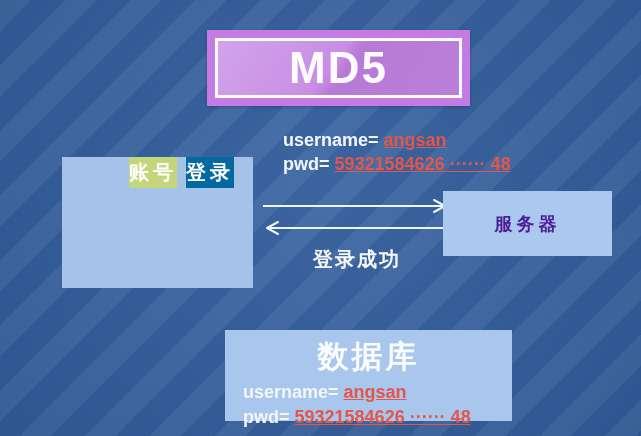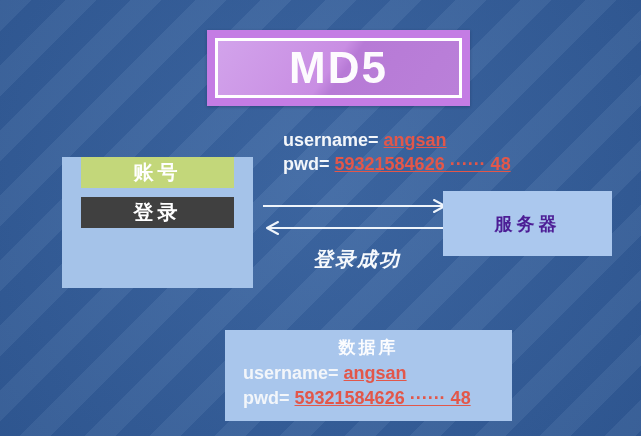--- a/index.html
+++ b/index.html
@@ -37,55 +37,54 @@
     position:absolute; left:283px; top:128px;
     font-size:18px; font-weight:bold; line-height:24px;
     color:#f3f6fa; white-space:nowrap;
   }
   .val-red { color:#e2574a;text-decoration:underline; }
 
   
   .form-panel {
     position:absolute; left:62px; top:157px; width:191px; height:131px;
     background:#a5c3e9; box-sizing:border-box;
-    display:flex; flex-direction:column; justify-content:flex-start;
+    display:flex; justify-content:flex-end;
     gap:9px; padding:0 19px;
   }
   .form-btn {
     height:31px; display:flex; align-items:center; justify-content:center;
     color:#ffffff; font-size:20px; font-weight:bold; letter-spacing:4px;
   }
   .btn-green { background:#c3d77a; }
-  .btn-red   { background:#404040; }
+  .btn-red   { background:#0369a1; }
 
   
   .arrow { position:absolute; }
 
   
   .resp-label {
     position:absolute; left:262px; top:246px; width:190px;
     text-align:center; color:#f6f9fc; font-size:20px; font-weight:bold;
     letter-spacing:2px;
-    font-style:italic;
   }
 
   
   .server-box {
     position:absolute; left:443px; top:191px; width:169px; height:65px;
     background:#abc8ee; display:flex; align-items:center; justify-content:center;
     color:#4c1d95; font-size:18px; font-weight:bold; letter-spacing:4px;
   }
 
   
   .db-panel {
     position:absolute; left:225px; top:330px; width:287px; height:91px;
     background:#a9c6ec; box-sizing:border-box; padding-top:6px;
   }
   .db-title {
-    text-align:center; color:#fbfcfe; font-size:17px; font-weight:bold;
+    text-align:center; color:#fbfcfe; font-size:31px; font-weight:bold;
     letter-spacing:3px;
   }
   .db-line {
     padding-left:18px; margin-top:3px;
     color:#f3f6fa; font-size:18px; font-weight:bold; line-height:22px;
     white-space:nowrap;
   }
 </style>
 </head>
 <body>

